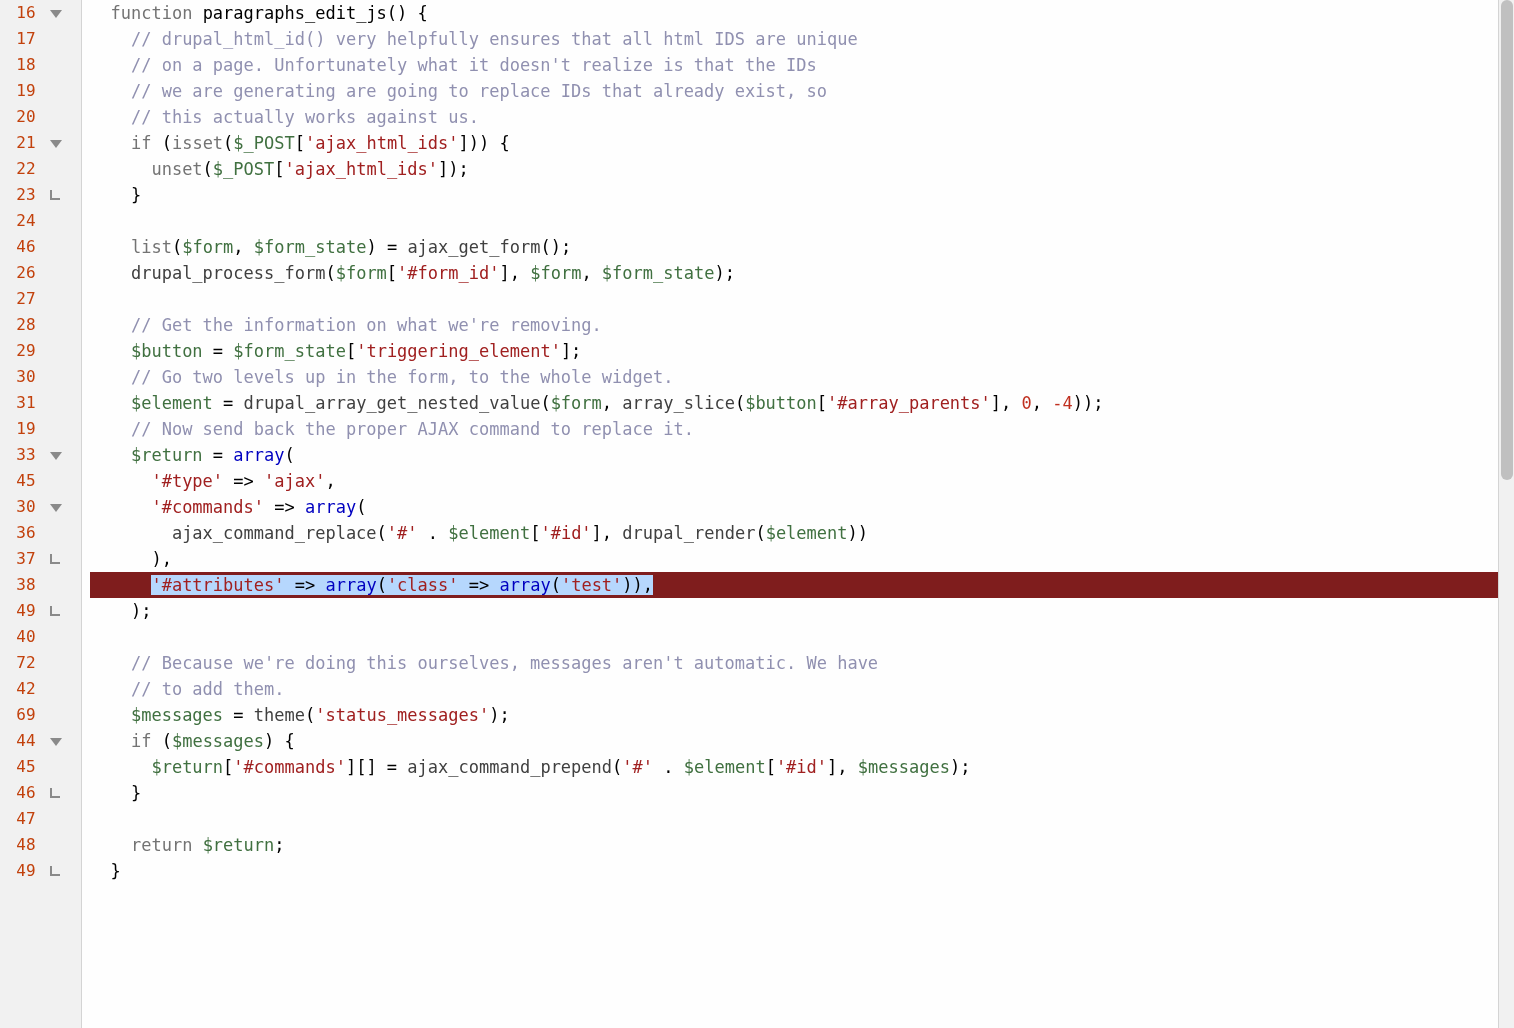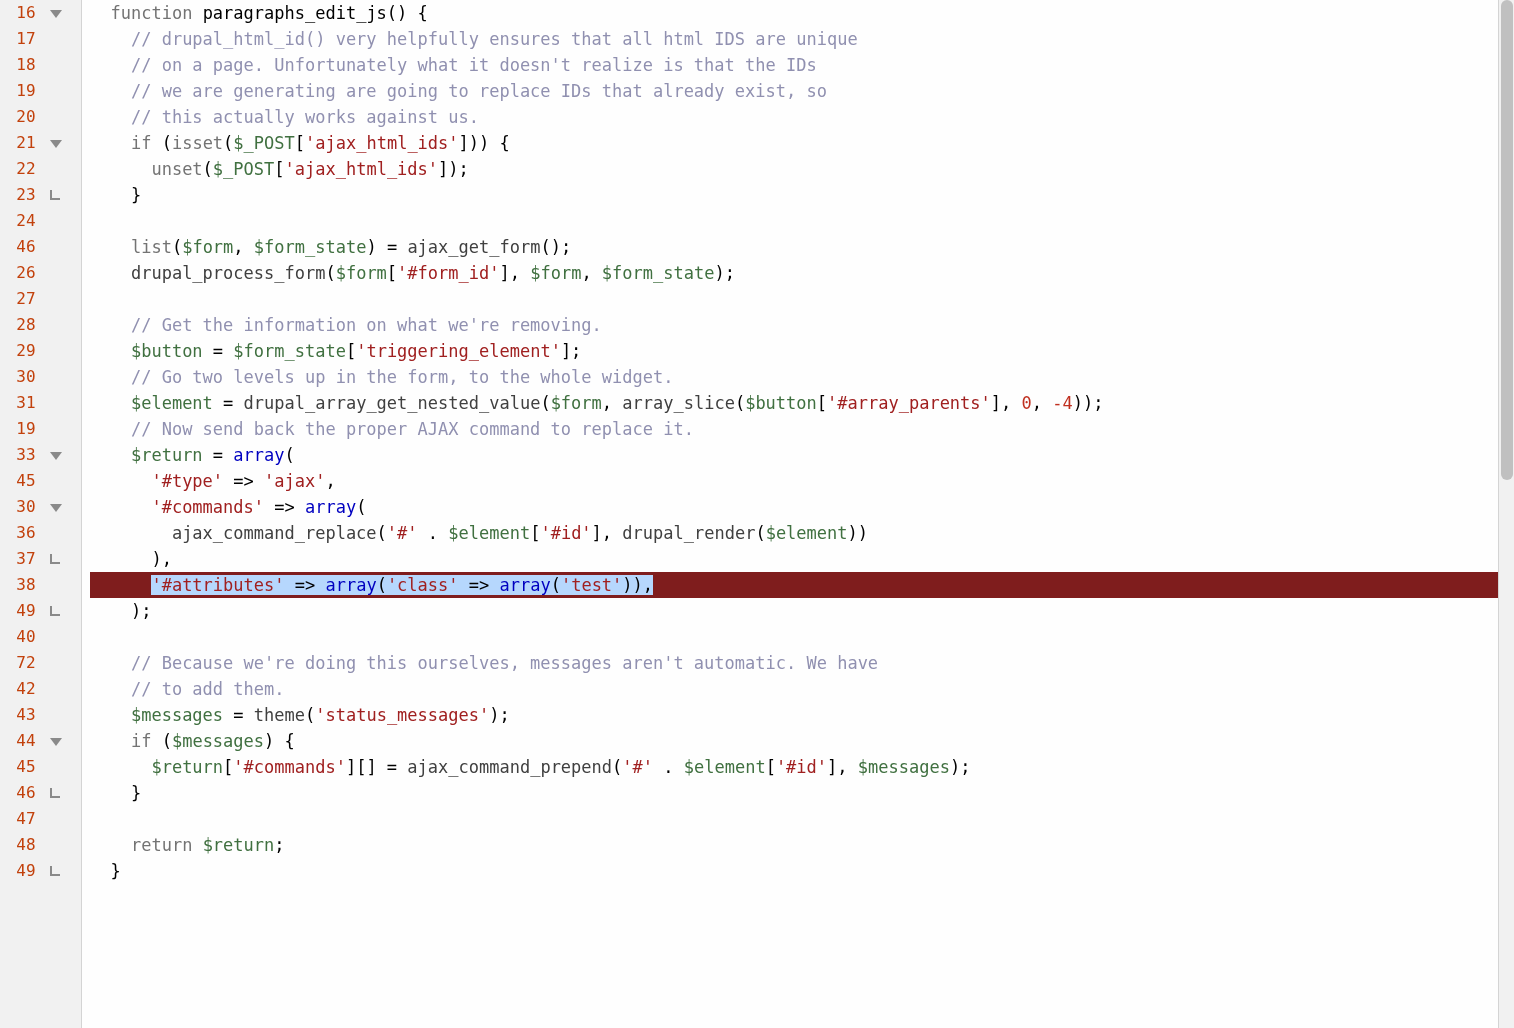--- a/index.html
+++ b/index.html
@@ -119,21 +119,21 @@
         <div>33</div>
         <div>45</div>
         <div>30</div>
         <div>36</div>
         <div>37</div>
         <div>38</div>
         <div>49</div>
         <div>40</div>
         <div>72</div>
         <div>42</div>
-        <div>43</div>
+        <div>69</div>
         <div>44</div>
         <div>45</div>
         <div>46</div>
         <div>47</div>
         <div>48</div>
         <div>49</div>
       </div>
     <div class="fold-col" id="foldCol">
         <div class="fold-icon" style="top: 10px;"></div>
         <div class="fold-icon" style="top: 140px;"></div>

